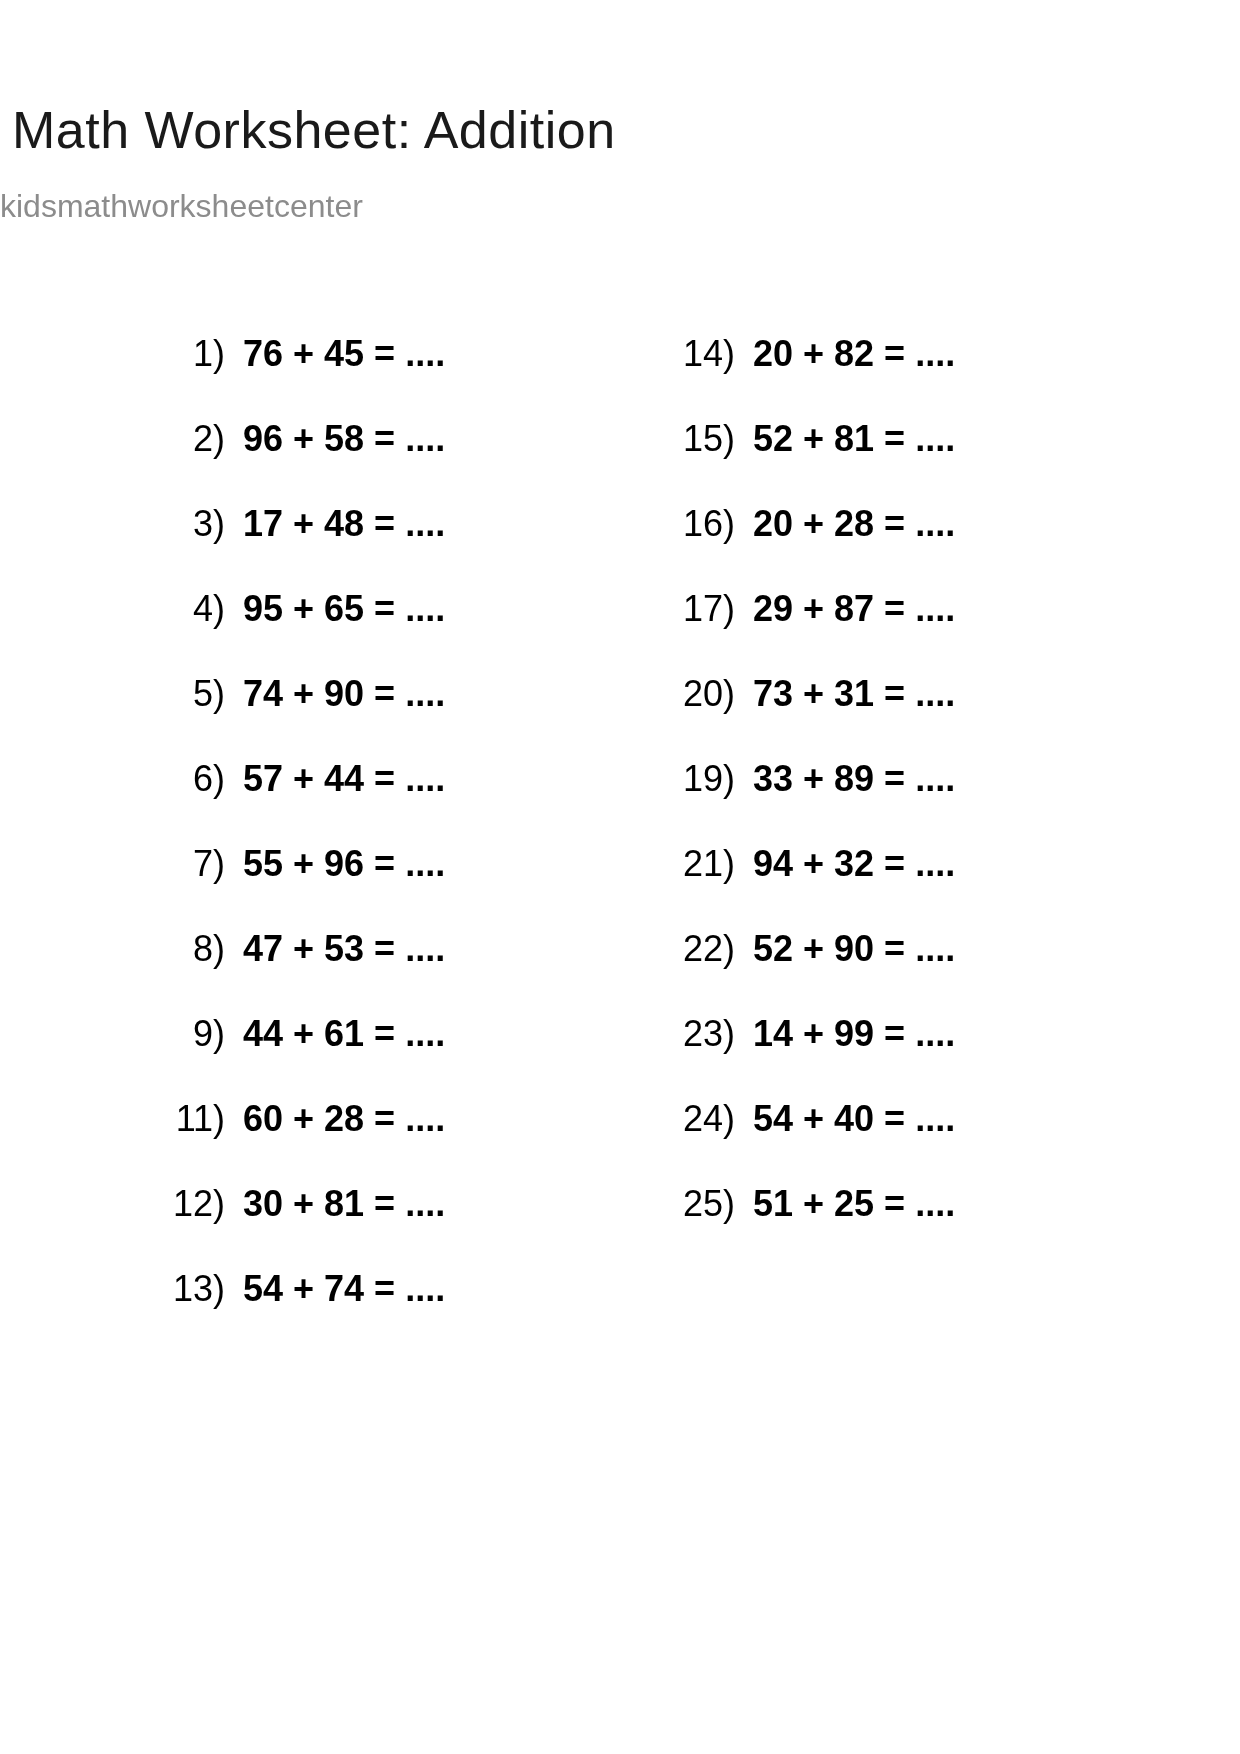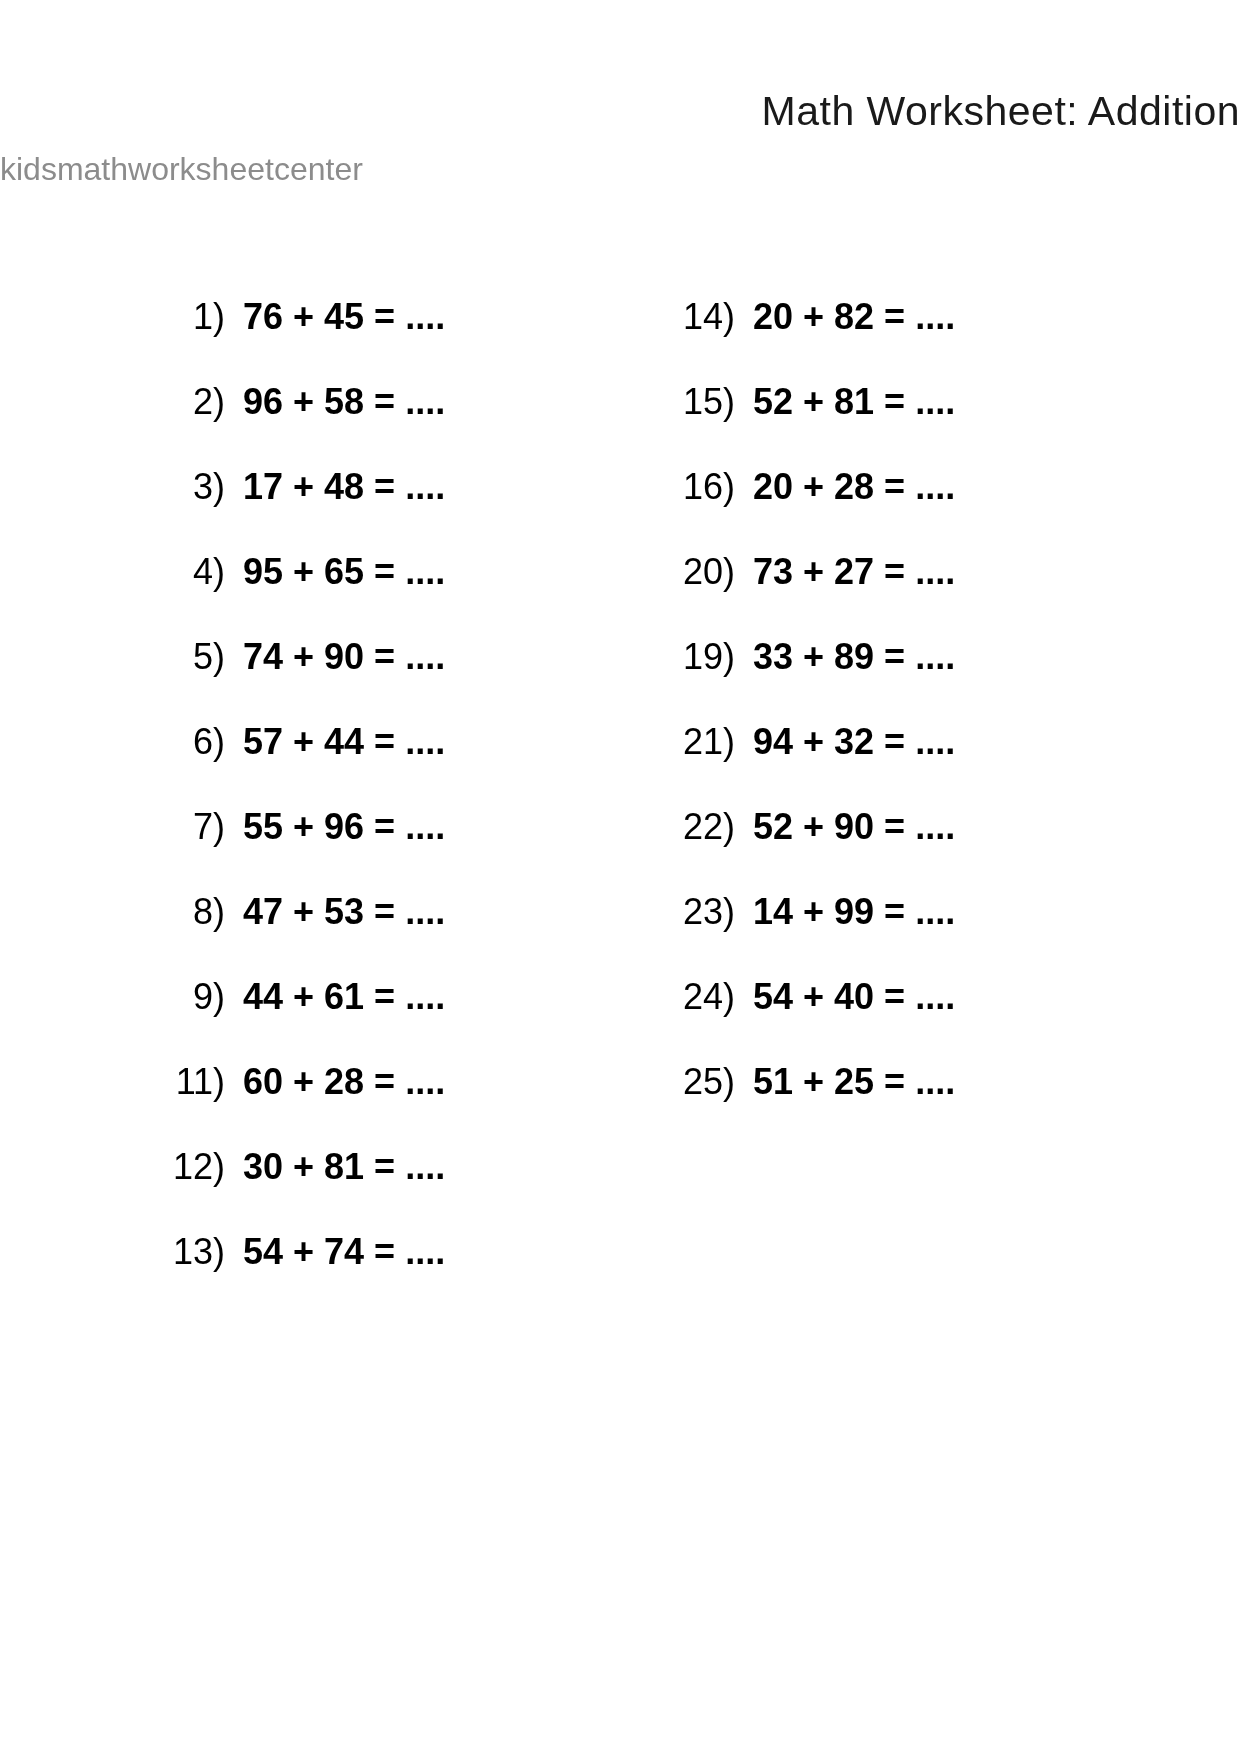--- a/index.html
+++ b/index.html
@@ -16,25 +16,25 @@
     overflow: hidden;
   }
   .page {
     width: 1240px;
     height: 1754px;
     box-sizing: border-box;
     padding: 0;
     position: relative;
   }
   .title {
-    text-align: right;
-    font-size: 41px;
+    text-align: left;
+    font-size: 52px;
     font-weight: normal;
     letter-spacing: 0.5px;
-    margin: 0;
+    margin: 12px;
     padding-top: 88px;
     color: #1a1a1a;
   }
   .subtitle {
     font-size: 32px;
     color: #8c8c8c;
     margin: 0;
     padding-top: 16px;
     letter-spacing: 0px;
   }
@@ -139,22 +139,26 @@
       </div>
       <div class="problem">
         <span class="num">15)</span>
         <span class="expr">52 + 81 = ....</span>
       </div>
       <div class="problem">
         <span class="num">16)</span>
         <span class="expr">20 + 28 = ....</span>
       </div>
       <div class="problem">
+        <span class="num">17)</span>
+        <span class="expr">29 + 87 = ....</span>
+      </div>
+      <div class="problem">
         <span class="num">20)</span>
-        <span class="expr">73 + 27 = ....</span>
+        <span class="expr">73 + 31 = ....</span>
       </div>
       <div class="problem">
         <span class="num">19)</span>
         <span class="expr">33 + 89 = ....</span>
       </div>
       <div class="problem">
         <span class="num">21)</span>
         <span class="expr">94 + 32 = ....</span>
       </div>
       <div class="problem">

